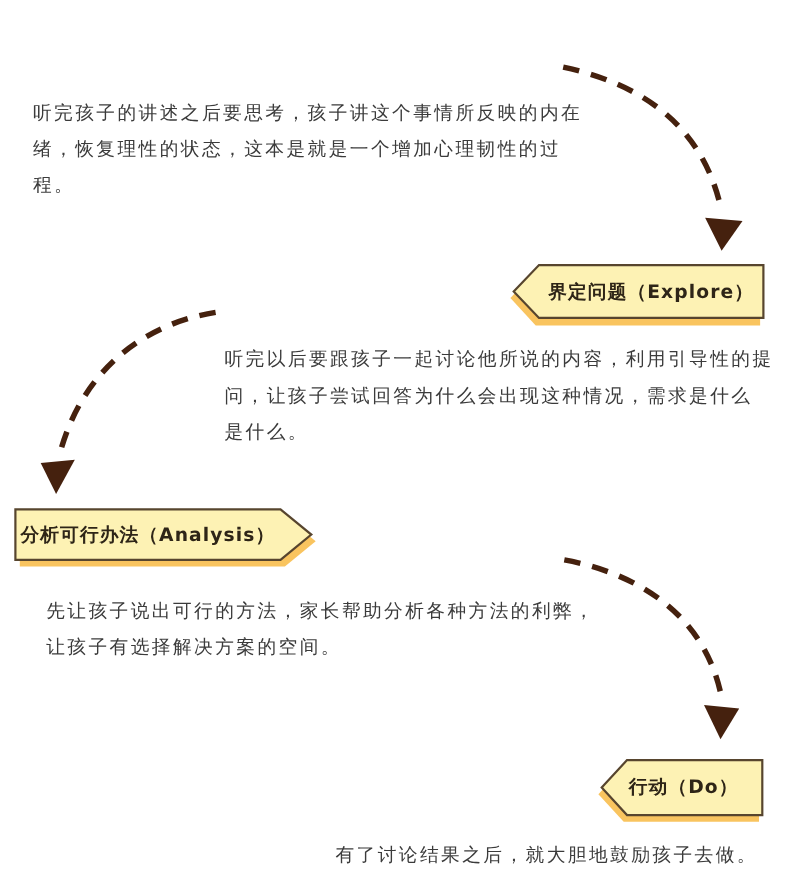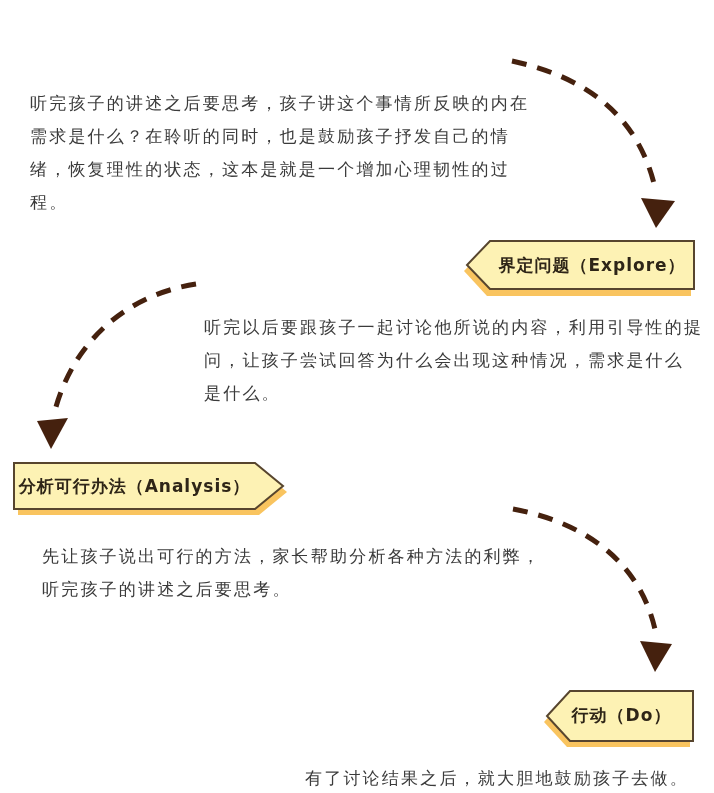--- a/index.html
+++ b/index.html
@@ -42,21 +42,20 @@
   .arrow-head{fill:var(--color-arrow);}
 </style>
 </head>
 <body>
 
 <div class="stage">
 
 
   <div class="para" style="left:30px;top:87px;">
     <span class="line">听完孩子的讲述之后要思考，孩子讲这个事情所反映的内在</span>
-    <span class="line">需求是什么？在聆听的同时，也是鼓励孩子抒发自己的情</span>
     <span class="line">绪，恢复理性的状态，这本是就是一个增加心理韧性的过</span>
     <span class="line">程。</span>
   </div>
 
   <div class="banner" style="left:461px;top:240px;width:238px;height:62px;">
     <svg width="238" height="62" viewBox="0 0 238 62">
       <polygon class="banner-shadow" points="230,7 26,7 3,31 26,56 230,56"></polygon>
       <polygon class="banner-face" points="233,1 29,1 6,25 29,49 233,49"></polygon>
     </svg>
     <div class="banner-label" style="left:29px;top:0;width:204px;height:50px;text-align:right;">界定问题（Explore）</div>
@@ -71,21 +70,21 @@
   <div class="banner" style="left:13px;top:462px;width:278px;height:60px;">
     <svg width="278" height="60" viewBox="0 0 278 60">
       <polygon class="banner-shadow" points="5,7 246,7 274,30 246,53 5,53"></polygon>
       <polygon class="banner-face" points="1,1 242,1 270,24 242,47 1,47"></polygon>
     </svg>
     <div class="banner-label" style="left:0;top:0;width:243px;height:48px;">分析可行办法（Analysis）</div>
   </div>
 
   <div class="para" style="left:30px;top:540px;margin-left:12px;">
     <span class="line">先让孩子说出可行的方法，家长帮助分析各种方法的利弊，</span>
-    <span class="line">听完孩子的讲述之后要思考。</span>
+    <span class="line">让孩子有选择解决方案的空间。</span>
   </div>
 
   <div class="banner" style="left:541px;top:690px;width:158px;height:62px;">
     <svg width="158" height="62" viewBox="0 0 158 62">
       <polygon class="banner-shadow" points="149,7 26,7 3,32 26,57 149,57"></polygon>
       <polygon class="banner-face" points="152,1 29,1 6,26 29,51 152,51"></polygon>
     </svg>
     <div class="banner-label" style="left:19px;top:0;width:123px;height:50px;">行动（Do）</div>
   </div>
 

